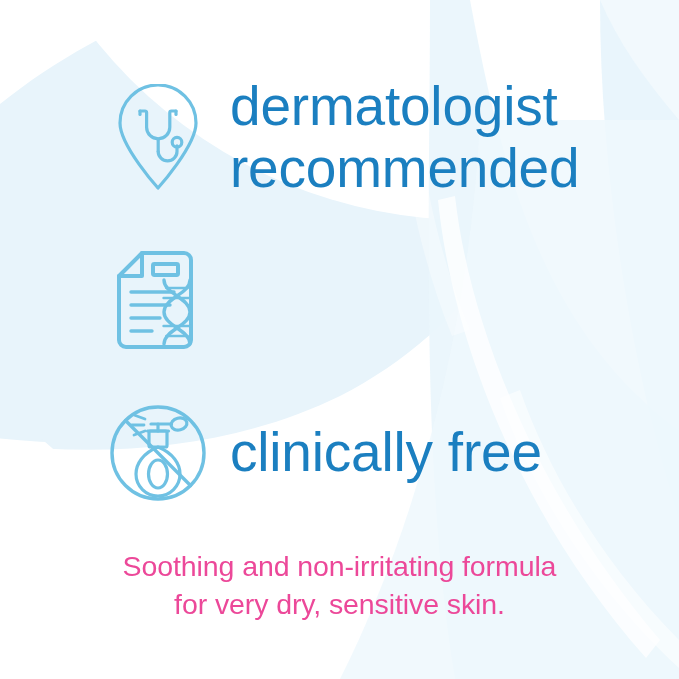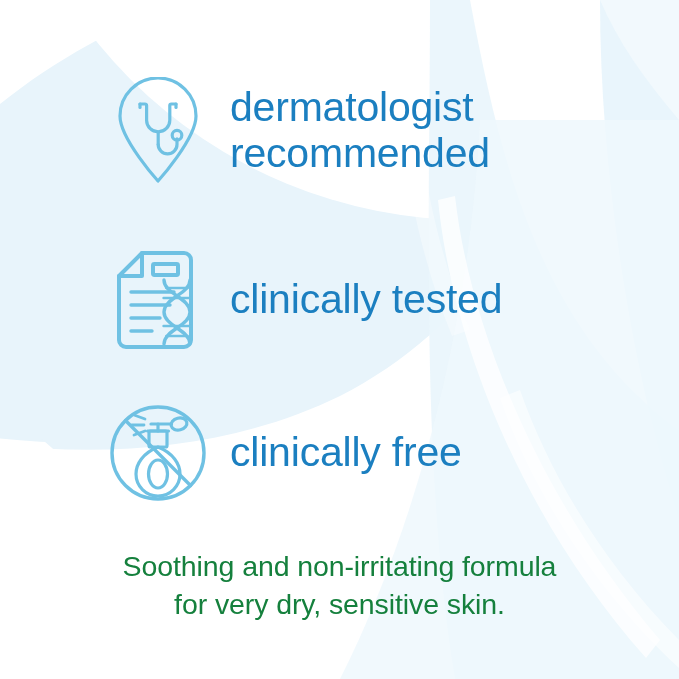--- a/index.html
+++ b/index.html
@@ -48,38 +48,38 @@
     height: 110px;
     flex: 0 0 100px;
     display: flex;
     align-items: center;
     justify-content: center;
   }
 
   .feature-label {
     margin-left: 22px;
     color: #1b7fc0;
-    font-size: 41px;
+    font-size: 55px;
     line-height: 1.12;
     letter-spacing: -0.2px;
     white-space: pre-line;
     font-weight: 400;
   }
 
   #row-derm   { top: 76px; }
   #row-clin   { top: 245px; }
   #row-frag   { top: 398px; }
 
   #caption {
     position: absolute;
     left: 0;
     right: 0;
     top: 548px;
     text-align: center;
-    color: #15803d;
+    color: #ec4899;
     font-size: 28.5px;
     line-height: 1.33;
     letter-spacing: -0.1px;
     white-space: pre-line;
   }
 </style>
 </head>
 <body>
 
 <div id="canvas">
@@ -189,21 +189,20 @@
             <path d="M78 96 C 78 82 52 78 52 64 C 52 50 78 46 78 32"></path>
 
             <path d="M54.4 40 H75.6" stroke-width="2.6"></path>
             <path d="M51.6 50 H78.4" stroke-width="2.6"></path>
             <path d="M51.6 78 H78.4" stroke-width="2.6"></path>
             <path d="M54.4 88 H75.6" stroke-width="2.6"></path>
           </g>
         </svg>
       </div>
 
-      <div class="feature-label">clinically tested</div>
     </div>
 
     <div class="feature-row" id="row-frag">
 
       <div class="feature-icon">
         <svg width="98" height="98" viewBox="0 0 98 98" xmlns="http://www.w3.org/2000/svg" aria-hidden="true" fill="none" stroke="#6fc1e3" stroke-width="3.2" stroke-linecap="round" stroke-linejoin="round">
 
           <path d="M49 43
                    C 34 49 27 60 27 70
                    a22 22 0 0 0 44 0

